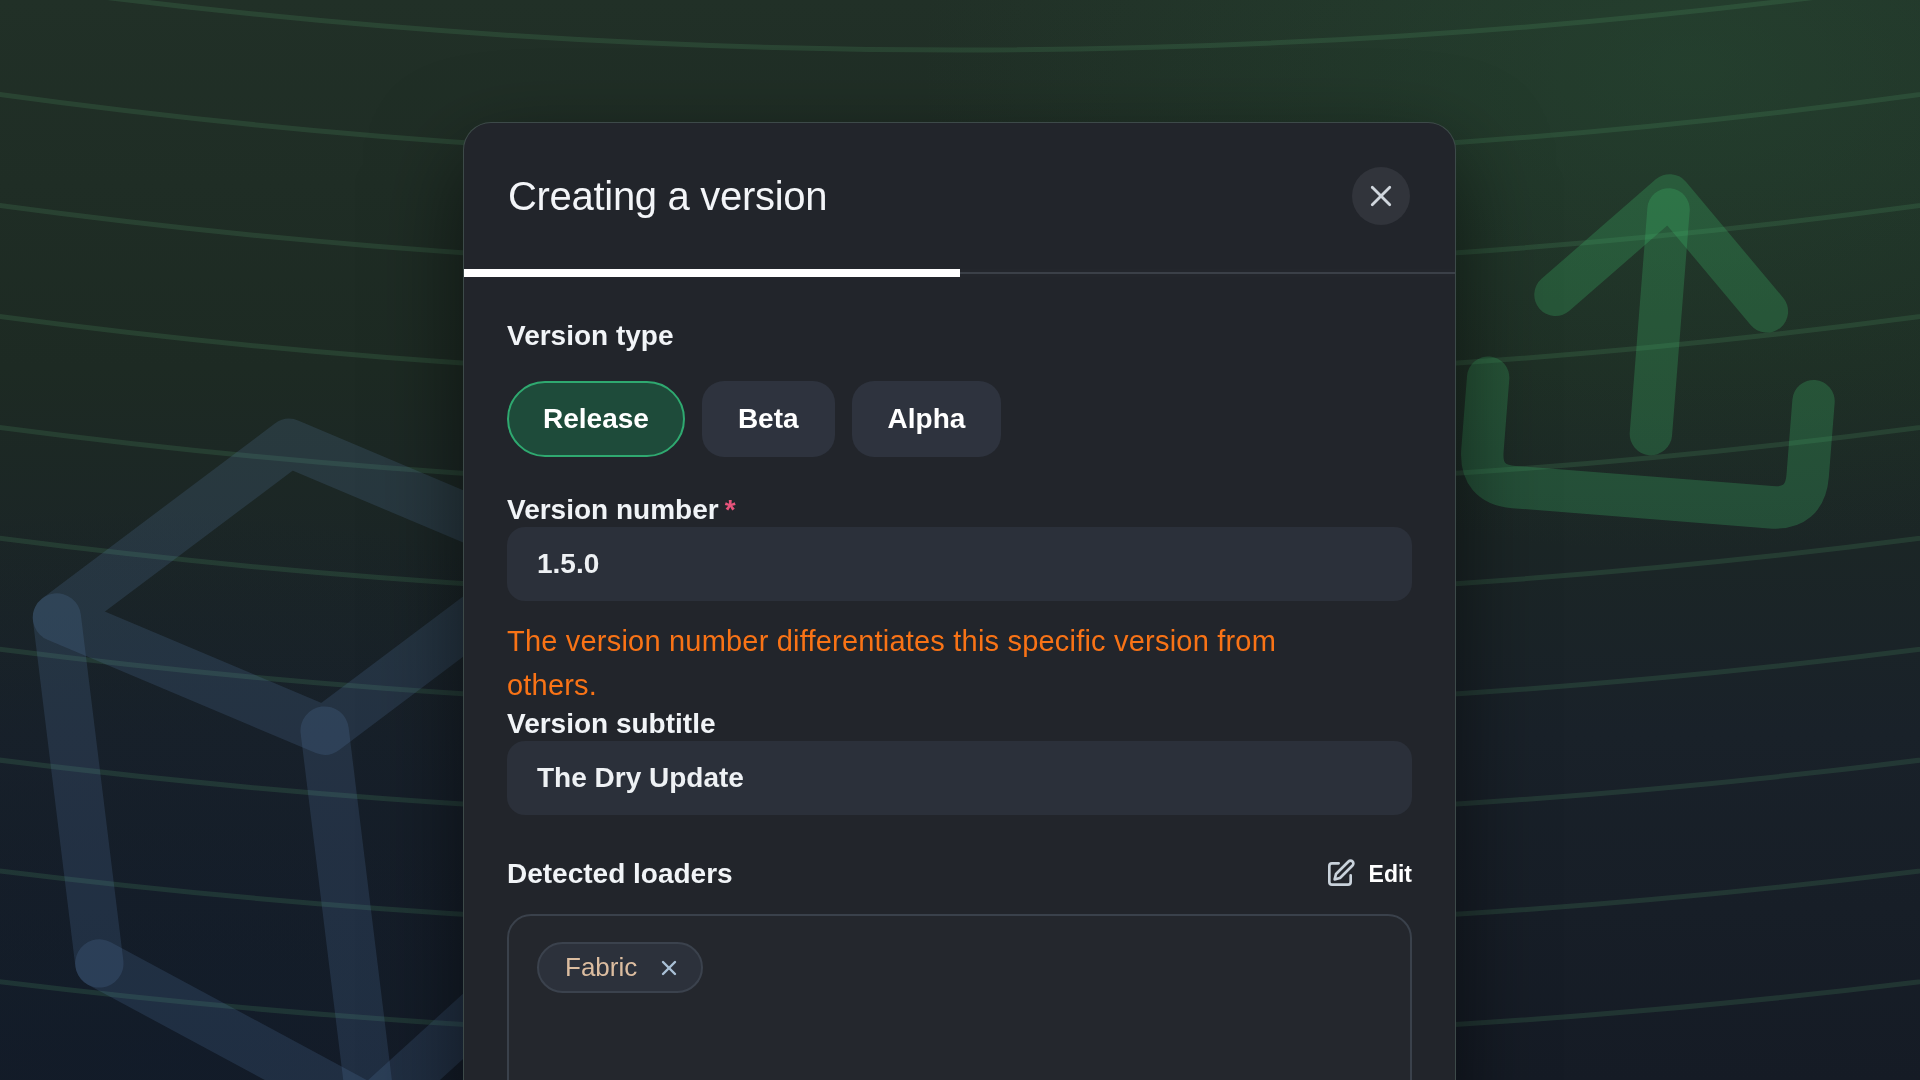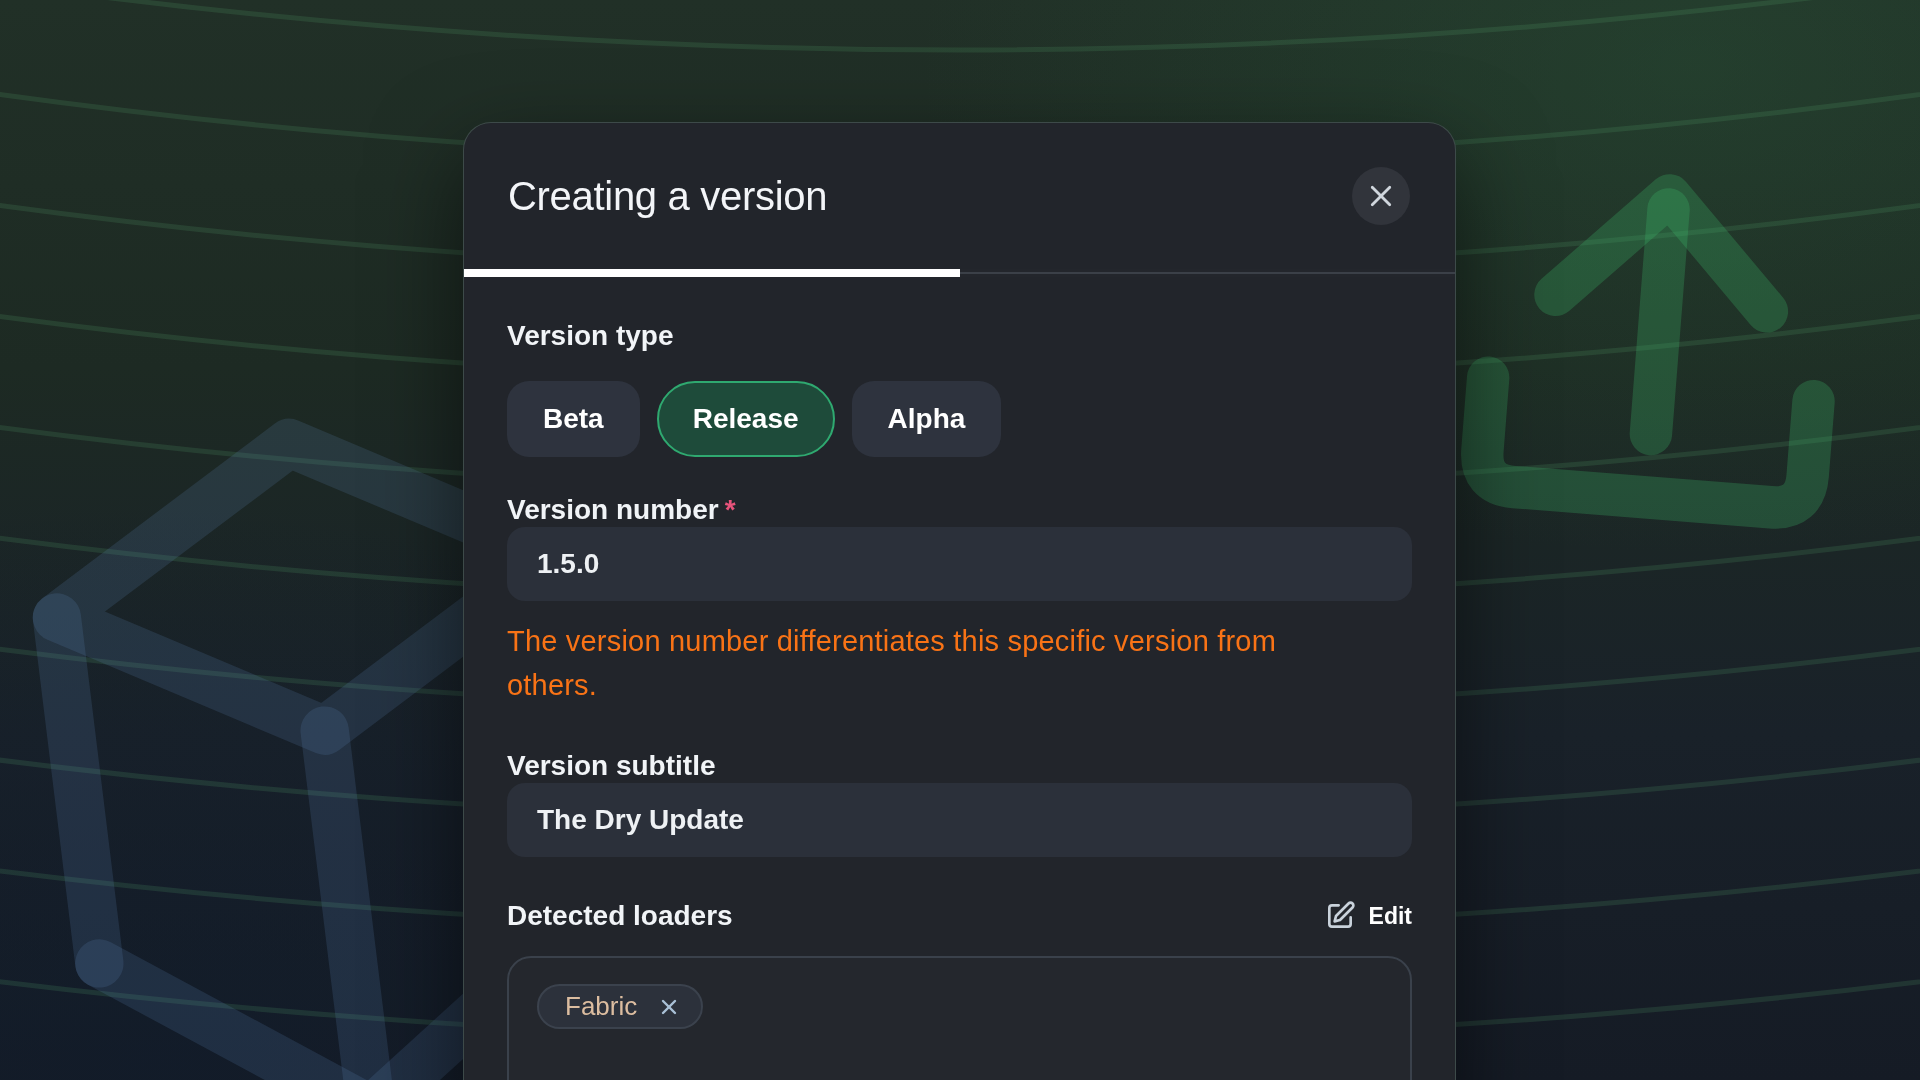--- a/index.html
+++ b/index.html
@@ -55,39 +55,39 @@
 
   .vn-label { margin-top:36px; }
   .text-input {
     display:block; width:100%; height:74px; 
     background:#2b303a; border:none; border-radius:18px;
     padding:0 30px; font-family:inherit; font-size:28px; font-weight:600; color:#eef1f4;
     outline:none;
   }
   .help { margin-top:18px; max-width:858px; font-size:29px; line-height:44px; color:#f97316; letter-spacing:0.2px; }
 
-  .vs-label { margin-top:42px; }
+  .vs-label { }
 
   .label-row { margin-top:42px; display:flex; align-items:center; justify-content:space-between; }
   .edit-btn {
     display:flex; align-items:center; gap:13px;
     background:transparent; border:none; cursor:pointer;
     color:#ffffff; font-family:inherit; font-size:23px; font-weight:700;
   }
   .edit-btn svg { color:#c9d2db; }
 
   .loaders-box {
     margin-top:23px; height:200px;
     border:2px solid #3a414b; border-radius:24px;
     background:rgba(255,255,255,0.012);
     padding:26px 28px;
   }
   .chip {
     display:inline-flex; align-items:center; gap:20px;
-    height:45px; padding:0 20px 0 26px;
+    height:51px; padding:0 20px 0 26px;
     background:#2c313b; border:2px solid #3b424d; border-radius:999px;
   }
   .chip-label { font-size:26px; font-weight:500; color:#dcbda0; }
   .chip-x { cursor:pointer; color:#a9c0d6; display:flex; }
 </style>
 </head>
 <body>
 
 <div class="bg-layer">
   <svg width="1920" height="1080" viewBox="0 0 1920 1080">
@@ -138,22 +138,22 @@
   </div>
 
   <div class="progress">
     <div class="progress-fill" style="width: 50%;"></div>
   </div>
 
   <div class="modal-body">
 
     <div class="label vt-label">Version type</div>
     <div class="btn-row">
+      <button class="pill selected">Release</button>
       <button class="pill">Beta</button>
-      <button class="pill selected">Release</button>
       <button class="pill">Alpha</button>
     </div>
 
     <div class="label vn-label">
       <span>Version number</span><span class="req">*</span>
     </div>
     <input class="text-input" type="text" value="1.5.0" style="">
     <p class="help">The version number differentiates this specific version from others.</p>
 
     <div class="label vs-label">Version subtitle</div>

